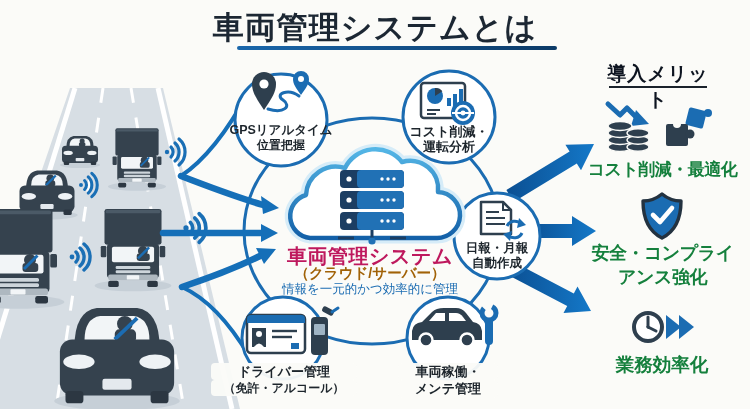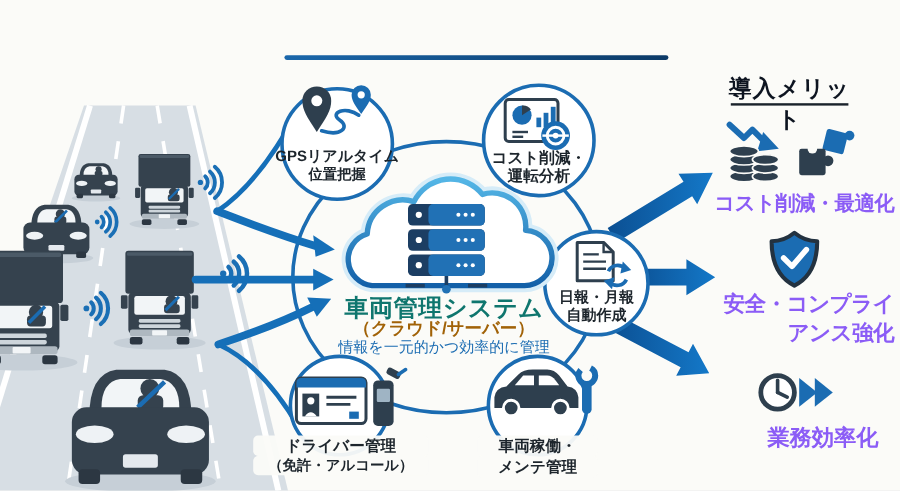--- a/index.html
+++ b/index.html
@@ -14,26 +14,26 @@
     left:0;right:0;top:7px;font-size:31px;font-weight:900;color:#1c2733;
     letter-spacing:1px;
   }
   .title-underline{
     position:absolute;left:237px;top:46px;width:320px;height:4px;
     background:linear-gradient(90deg,#1a67ab,#0c3a67);border-radius:2px;
   }
   .node-label{font-size:12.5px;font-weight:bold;line-height:1.18;}
   .node-label .l2{font-size:12px;}
   .plaque{background:rgba(251,251,248,.95);border-radius:4px;padding:1px 10px;}
-  .hub-title{left:260px;top:243px;width:220px;font-size:20px;font-weight:900;color:#0f766e;letter-spacing:.5px;}
+  .hub-title{left:260px;top:243px;width:220px;font-size:20px;font-weight:900;color:#be185d;letter-spacing:.5px;}
   .hub-sub{left:260px;top:264px;width:220px;font-size:14.5px;font-weight:900;color:#a16207;}
   .hub-cap{left:250px;top:281px;width:240px;font-size:12.5px;font-weight:normal;color:#1b6cb2;}
   .benefit-heading{left:598px;top:61px;width:120px;font-size:19px;font-weight:900;color:#0d1420;letter-spacing:1px;}
   .benefit-underline{position:absolute;left:609px;top:86px;width:98px;height:2px;background:#1a222b;}
-  .benefit{font-weight:900;color:#8b5cf6;text-align:right;}
+  .benefit{font-weight:900;color:#15803d;}
   .benefit-cost{left:580px;top:158px;width:165px;font-size:17px;letter-spacing:-.5px;}
   .benefit-comp{left:580px;top:242px;width:165px;font-size:18px;line-height:1.33;letter-spacing:-.5px;}
   .benefit-eff{left:592px;top:352px;width:140px;font-size:18.5px;}
 </style>
 </head>
 <body>
 
 <div class="stage">
 
 <svg width="750" height="409" viewBox="0 0 750 409">
@@ -326,20 +326,21 @@
 
   <g>
     <circle cx="648" cy="327" r="14" fill="#ffffff" stroke="#2e3f4e" stroke-width="4"></circle>
     <line x1="648" y1="327" x2="648" y2="317" stroke="#2e3f4e" stroke-width="3" stroke-linecap="round"></line>
     <line x1="648" y1="327" x2="656" y2="331" stroke="#2e3f4e" stroke-width="3" stroke-linecap="round"></line>
     <polygon points="666,315 681,327 666,339" fill="#1b6cb2"></polygon>
     <polygon points="679,315 694,327 679,339" fill="#1b6cb2"></polygon>
   </g>
 </svg>
 
+  <div class="txt title">車両管理システムとは</div>
   <div class="title-underline"></div>
 
   <div class="txt node-label" style="left:221px;top:123px;width:120px;">
     <div>GPSリアルタイム</div>
     <div class="l2">位置把握</div>
   </div>
   <div class="txt node-label" style="left:389px;top:124px;width:120px;font-size:13px;">
     <div>コスト削減・</div>
     <div>運転分析</div>
   </div>

